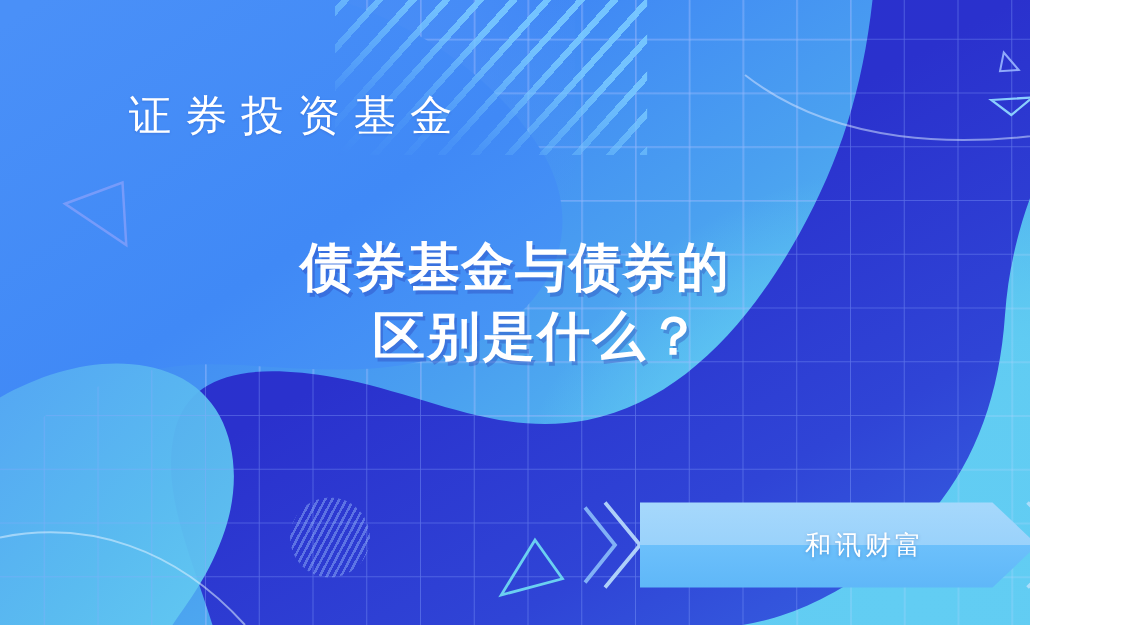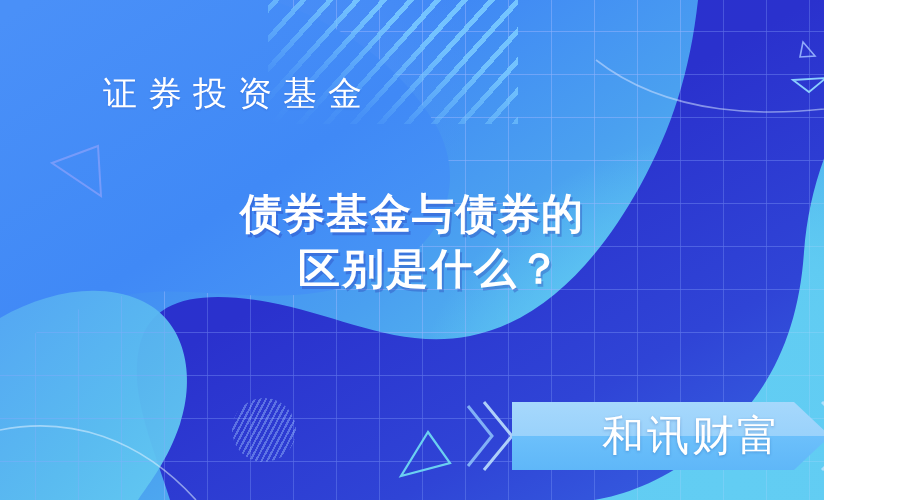--- a/index.html
+++ b/index.html
@@ -87,21 +87,21 @@
   .headline .ln{display:block;}
   .headline .ln2{letter-spacing:2px;margin-left:36px;}
 
   
   .ribbon{position:absolute;left:466px;top:392px;width:434px;height:88px;}
   .ribbon svg{display:block;width:434px;height:88px;}
   .ribbon-label{
     position:absolute;left:0;top:0;width:434px;height:88px;
     display:flex;align-items:center;justify-content:center;
     padding-left:18px;box-sizing:border-box;
-    color:#ffffff;font-size:42px;font-weight:400;letter-spacing:3px;
+    color:#ffffff;font-size:21px;font-weight:400;letter-spacing:3px;
     text-shadow:0 1px 3px rgba(20,60,140,0.30);
   }
 </style>
 </head>
 <body>
 
 <div id="stage">
 
   <div class="bg-base"></div>
   <div class="bg-lt"></div>

